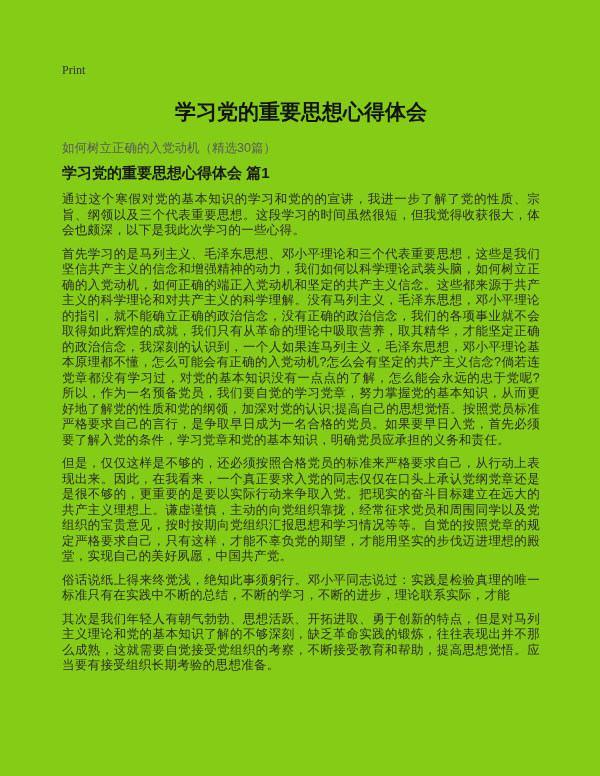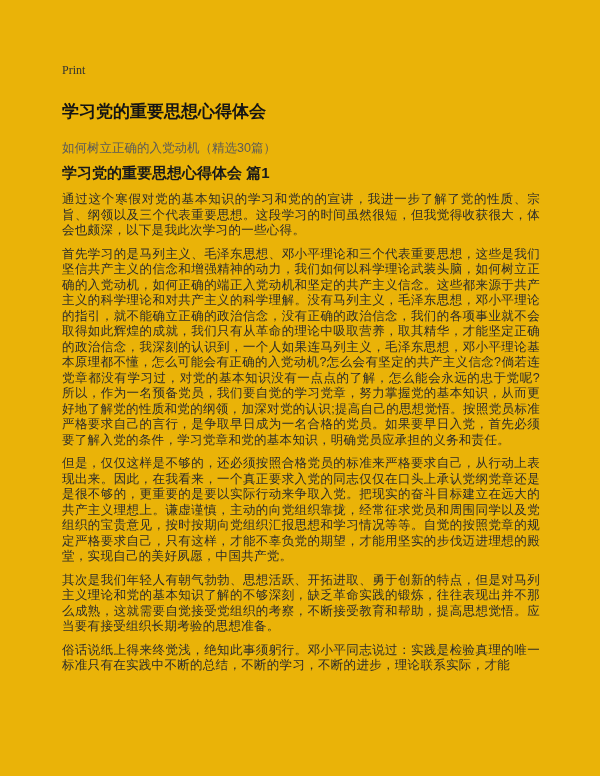--- a/index.html
+++ b/index.html
@@ -7,36 +7,36 @@
   body {
     width: 600px;
     height: 776px;
     overflow: hidden;
     font-family: "Liberation Sans", "DejaVu Sans", sans-serif;
     color: #2b2b2b;
   }
   .page {
     width: 600px;
     height: 776px;
-    background: #eab308;
+    background: #84cc16;
     padding: 60px 60px 0 62px;
   }
   .print-link {
     display: inline-block;
     font-family: "Liberation Serif", "DejaVu Serif", serif;
     font-size: 12px;
     color: #333333;
     text-decoration: none;
     cursor: pointer;
     line-height: 14px;
   }
   .doc-title {
     margin-top: 24px;
-    text-align: left;
-    font-size: 17px;
+    text-align: center;
+    font-size: 21px;
     font-weight: bold;
     color: #141414;
     line-height: 20px;
   }
   .doc-subtitle {
     margin-top: 19px;
     font-size: 12.5px;
     font-weight: normal;
     color: #5a5a5a;
     line-height: 15px;
@@ -70,17 +70,17 @@
   <h1 class="doc-title">学习党的重要思想心得体会</h1>
 
   <div class="doc-subtitle">如何树立正确的入党动机（精选30篇）</div>
 
   <h2 class="section-heading">学习党的重要思想心得体会 篇1</h2>
 
   <div class="article">
     <p>通过这个寒假对党的基本知识的学习和党的的宣讲，我进一步了解了党的性质、宗旨、纲领以及三个代表重要思想。这段学习的时间虽然很短，但我觉得收获很大，体会也颇深，以下是我此次学习的一些心得。</p>
     <p>首先学习的是马列主义、毛泽东思想、邓小平理论和三个代表重要思想，这些是我们坚信共产主义的信念和增强精神的动力，我们如何以科学理论武装头脑，如何树立正确的入党动机，如何正确的端正入党动机和坚定的共产主义信念。这些都来源于共产主义的科学理论和对共产主义的科学理解。没有马列主义，毛泽东思想，邓小平理论的指引，就不能确立正确的政治信念，没有正确的政治信念，我们的各项事业就不会取得如此辉煌的成就，我们只有从革命的理论中吸取营养，取其精华，才能坚定正确的政治信念，我深刻的认识到，一个人如果连马列主义，毛泽东思想，邓小平理论基本原理都不懂，怎么可能会有正确的入党动机?怎么会有坚定的共产主义信念?倘若连党章都没有学习过，对党的基本知识没有一点点的了解，怎么能会永远的忠于党呢?所以，作为一名预备党员，我们要自觉的学习党章，努力掌握党的基本知识，从而更好地了解党的性质和党的纲领，加深对党的认识;提高自己的思想觉悟。按照党员标准严格要求自己的言行，是争取早日成为一名合格的党员。如果要早日入党，首先必须要了解入党的条件，学习党章和党的基本知识，明确党员应承担的义务和责任。</p>
     <p>但是，仅仅这样是不够的，还必须按照合格党员的标准来严格要求自己，从行动上表现出来。因此，在我看来，一个真正要求入党的同志仅仅在口头上承认党纲党章还是是很不够的，更重要的是要以实际行动来争取入党。把现实的奋斗目标建立在远大的共产主义理想上。谦虚谨慎，主动的向党组织靠拢，经常征求党员和周围同学以及党组织的宝贵意见，按时按期向党组织汇报思想和学习情况等等。自觉的按照党章的规定严格要求自己，只有这样，才能不辜负党的期望，才能用坚实的步伐迈进理想的殿堂，实现自己的美好夙愿，中国共产党。</p>
+    <p>俗话说纸上得来终觉浅，绝知此事须躬行。邓小平同志说过：实践是检验真理的唯一标准只有在实践中不断的总结，不断的学习，不断的进步，理论联系实际，才能</p>
     <p>其次是我们年轻人有朝气勃勃、思想活跃、开拓进取、勇于创新的特点，但是对马列主义理论和党的基本知识了解的不够深刻，缺乏革命实践的锻炼，往往表现出并不那么成熟，这就需要自觉接受党组织的考察，不断接受教育和帮助，提高思想觉悟。应当要有接受组织长期考验的思想准备。</p>
-    <p>俗话说纸上得来终觉浅，绝知此事须躬行。邓小平同志说过：实践是检验真理的唯一标准只有在实践中不断的总结，不断的学习，不断的进步，理论联系实际，才能</p>
   </div>
 
 </div>
 
 </body></html>

